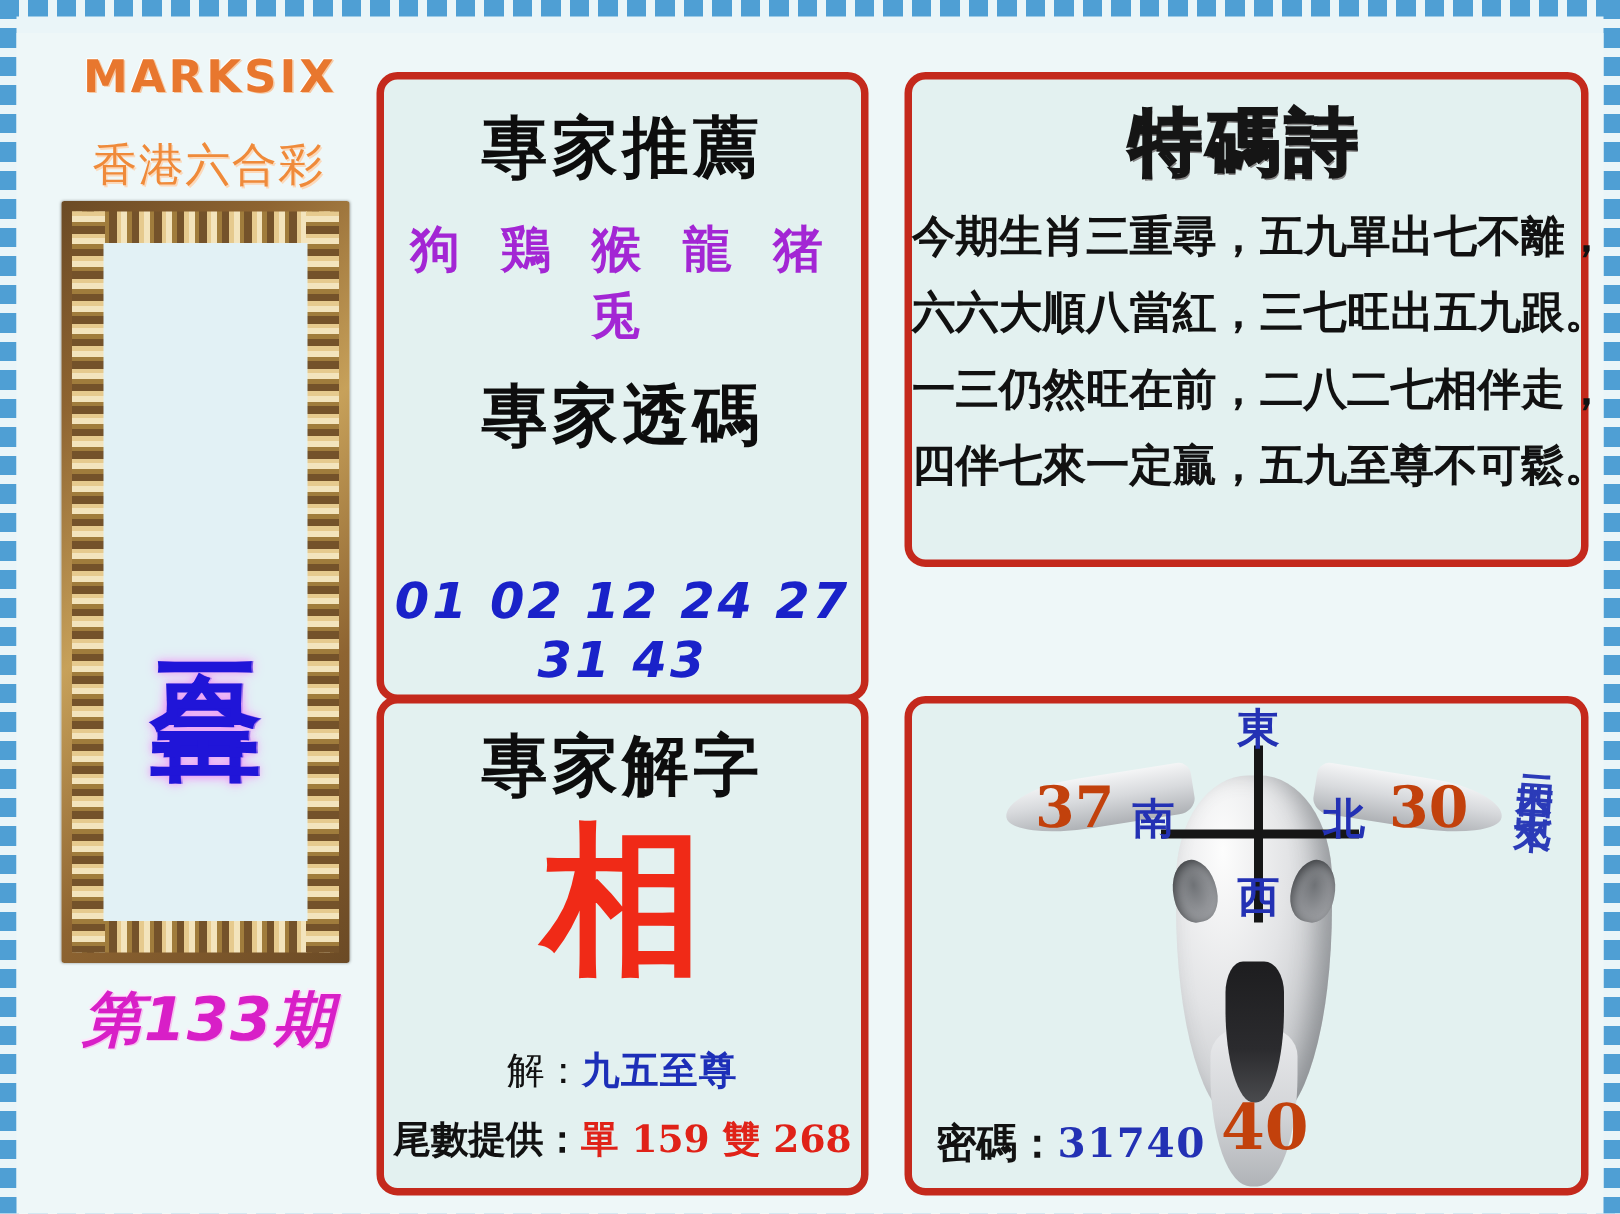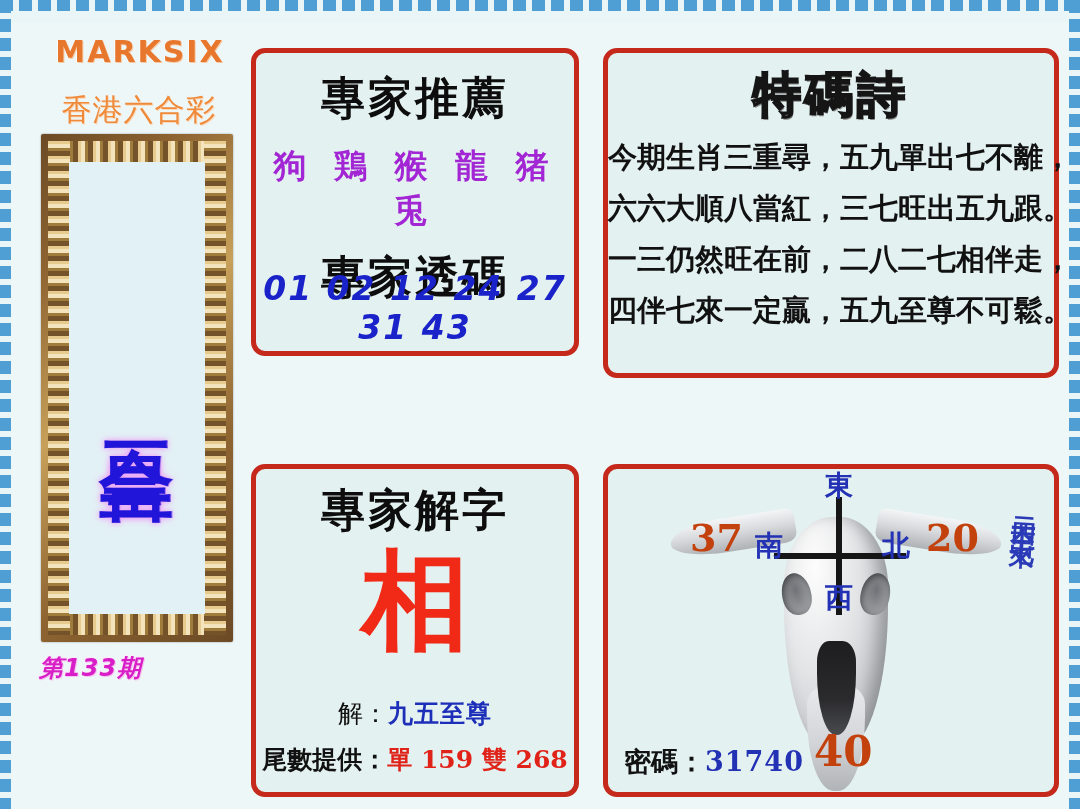--- a/index.html
+++ b/index.html
@@ -139,38 +139,38 @@
     color: #2015d8;
     text-shadow:
       0 0 5px #e9a3f5,
       0 0 9px #efb8f8,
       1px 0 0 #2015d8;
   }
   #issue {
     position: absolute;
     left: 20px; top: 630px;
     width: 200px;
-    text-align: left;
+    text-align: center;
     font-family: "DejaVu Sans", sans-serif;
     font-weight: 900;
     font-style: italic;
-    font-size: 24px;
+    font-size: 40px;
     letter-spacing: 1px;
     color: #d81fc7;
     text-shadow: 1px 1px 0 #f6c4f0, -1px -1px 0 #fde8fb;
   }
 
   
   .panel {
     position: absolute;
     background: #e3f1f0;
     border: 5px solid #c4291c;
     border-radius: 14px;
   }
-  #panel-recommend { left: 240px; top: 26px;  width: 328px; height: 308px; }
+  #panel-recommend { left: 240px; top: 26px;  width: 328px; height: 420px; }
   #panel-poem      { left: 592px; top: 26px;  width: 456px; height: 330px; }
   #panel-word      { left: 240px; top: 442px; width: 328px; height: 333px; }
   #panel-skull     { left: 592px; top: 442px; width: 456px; height: 333px; }
 
   
   .panel-title {
     text-align: center;
     font-family: "DejaVu Sans", sans-serif;
     font-weight: 900;
     font-size: 44px;
@@ -442,21 +442,21 @@
 
         <div id="cross-v"></div>
         <div id="cross-h"></div>
 
         <div class="compass" id="cmp-east">東</div>
         <div class="compass" id="cmp-south">南</div>
         <div class="compass" id="cmp-north">北</div>
         <div class="compass" id="cmp-west">西</div>
 
         <div class="skullnum" id="num-left">37</div>
-        <div class="skullnum" id="num-right">20</div>
+        <div class="skullnum" id="num-right">30</div>
         <div class="skullnum" id="num-bottom">40</div>
 
         <div id="side-vtext">二四不出一七來</div>
 
         <div id="skull-code">
           <span>密碼：</span><span class="val">31740</span>
         </div>
       </div>
     </div>
 

